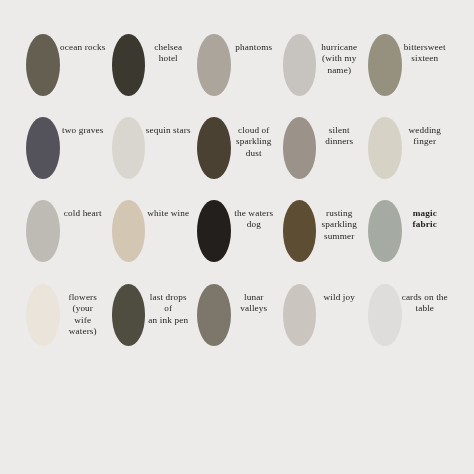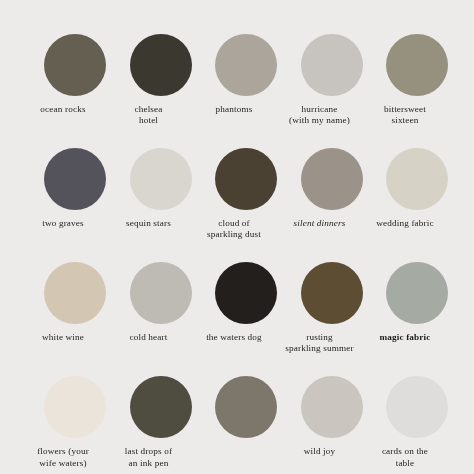--- a/index.html
+++ b/index.html
@@ -37,22 +37,22 @@
   }
 
   .row-1 { margin-bottom: 21px; }
   .row-2 { margin-bottom: 21px; }
   .row-3 { margin-bottom: 22px; }
   .row-4 { margin-bottom: 15px; }
 
   .swatch-cell {
     width: 80px;
     display: flex;
-    flex-direction: column;
-    align-items: flex-end;
+    flex-direction: row;
+    align-items: flex-start;
   }
 
   .swatch-dot {
     width: 62px;
     height: 62px;
     border-radius: 50%;
     display: block;
   }
 
   .swatch-label {
@@ -102,36 +102,36 @@
     <div class="swatch-cell">
       <span class="swatch-dot" style="background-color: rgb(217, 214, 208);"></span>
       <span class="swatch-label" style="color: rgb(29, 29, 27);">sequin stars</span>
     </div>
     <div class="swatch-cell">
       <span class="swatch-dot" style="background-color: rgb(75, 65, 50);"></span>
       <span class="swatch-label" style="color: rgb(29, 29, 27);">cloud of<br>sparkling dust</span>
     </div>
     <div class="swatch-cell">
       <span class="swatch-dot" style="background-color: rgb(155, 147, 137);"></span>
-      <span class="swatch-label" style="color: rgb(29, 29, 27); font-style: italic;">silent dinners</span>
+      <span class="swatch-label" style="color: rgb(29, 29, 27);">silent dinners</span>
     </div>
     <div class="swatch-cell">
       <span class="swatch-dot" style="background-color: rgb(214, 210, 198);"></span>
-      <span class="swatch-label" style="color: rgb(29, 29, 27);">wedding fabric</span>
+      <span class="swatch-label" style="color: rgb(29, 29, 27);">wedding finger</span>
     </div>
   </div>
 
   <div class="palette-row row-3">
     <div class="swatch-cell">
+      <span class="swatch-dot" style="background-color: rgb(190, 186, 180);"></span>
+      <span class="swatch-label" style="color: rgb(29, 29, 27);">cold heart</span>
+    </div>
+    <div class="swatch-cell">
       <span class="swatch-dot" style="background-color: rgb(211, 198, 179);"></span>
       <span class="swatch-label" style="color: rgb(29, 29, 27);">white wine</span>
-    </div>
-    <div class="swatch-cell">
-      <span class="swatch-dot" style="background-color: rgb(190, 186, 180);"></span>
-      <span class="swatch-label" style="color: rgb(29, 29, 27);">cold heart</span>
     </div>
     <div class="swatch-cell">
       <span class="swatch-dot" style="background-color: rgb(35, 31, 28);"></span>
       <span class="swatch-label" style="color: rgb(29, 29, 27);">the waters dog</span>
     </div>
     <div class="swatch-cell">
       <span class="swatch-dot" style="background-color: rgb(93, 78, 51);"></span>
       <span class="swatch-label" style="color: rgb(29, 29, 27);">rusting<br>sparkling summer</span>
     </div>
     <div class="swatch-cell">
@@ -144,20 +144,21 @@
     <div class="swatch-cell">
       <span class="swatch-dot" style="background-color: rgb(234, 228, 219);"></span>
       <span class="swatch-label" style="color: rgb(29, 29, 27);">flowers (your<br>wife waters)</span>
     </div>
     <div class="swatch-cell">
       <span class="swatch-dot" style="background-color: rgb(78, 77, 64);"></span>
       <span class="swatch-label" style="color: rgb(29, 29, 27);">last drops of<br>an ink pen</span>
     </div>
     <div class="swatch-cell">
       <span class="swatch-dot" style="background-color: rgb(125, 119, 107);"></span>
+      <span class="swatch-label" style="color: rgb(29, 29, 27);">lunar valleys</span>
     </div>
     <div class="swatch-cell">
       <span class="swatch-dot" style="background-color: rgb(202, 198, 191);"></span>
       <span class="swatch-label" style="color: rgb(29, 29, 27);">wild joy</span>
     </div>
     <div class="swatch-cell">
       <span class="swatch-dot" style="background-color: rgb(222, 221, 219);"></span>
       <span class="swatch-label" style="color: rgb(29, 29, 27);">cards on the<br>table</span>
     </div>
   </div>

